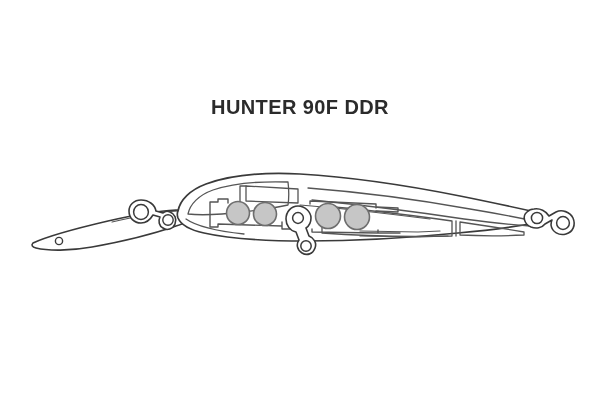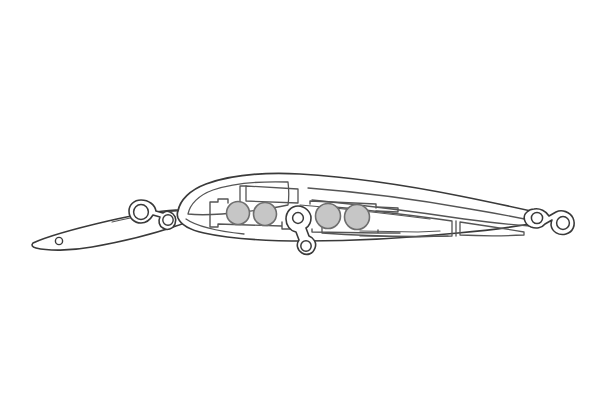--- a/index.html
+++ b/index.html
@@ -43,20 +43,21 @@
     display: block;
     width: 600px;
     height: 400px;
   }
 </style>
 </head>
 <body>
 
 <div id="page">
 
+  <div id="product-title">HUNTER 90F DDR</div>
 
   <div id="lure-illustration">
     <svg viewBox="0 0 600 400" xmlns="http://www.w3.org/2000/svg">
 
       <g fill="none" stroke="#3a3a3a" stroke-width="1.6" stroke-linejoin="round" stroke-linecap="round">
 
         <path fill="#ffffff" stroke="#3a3a3a" stroke-width="1.6" d="M33,243
                  C48,236 78,228 108,221
                  C134,215 158,211 176,210
                  C184,210 189,212 190,215

